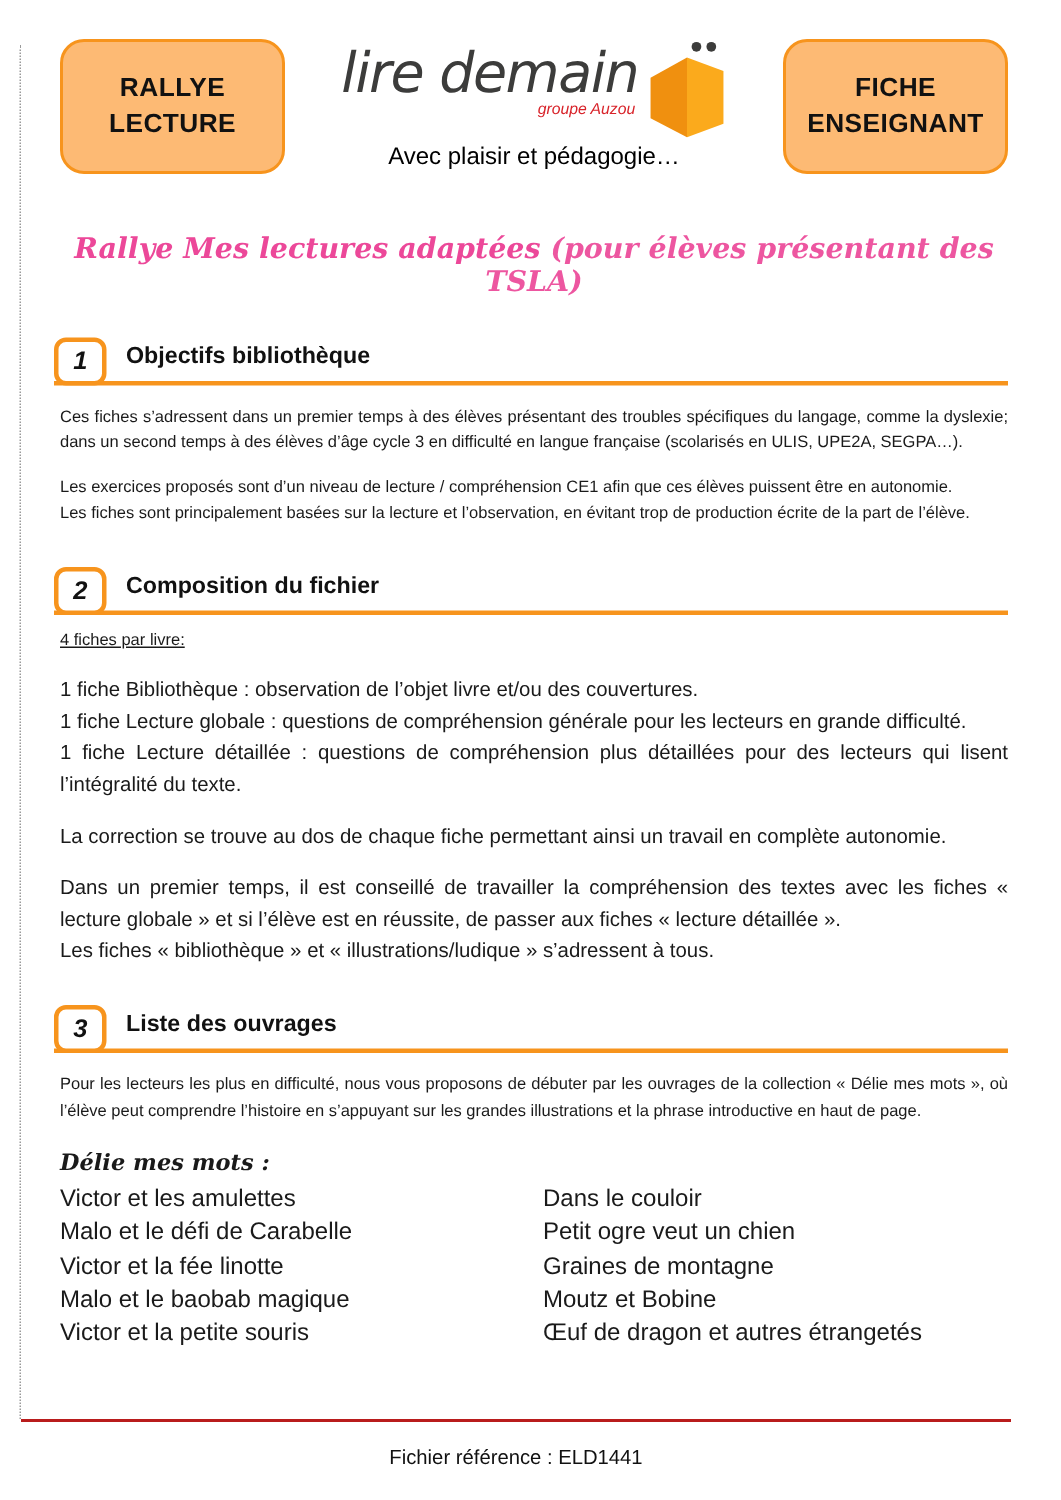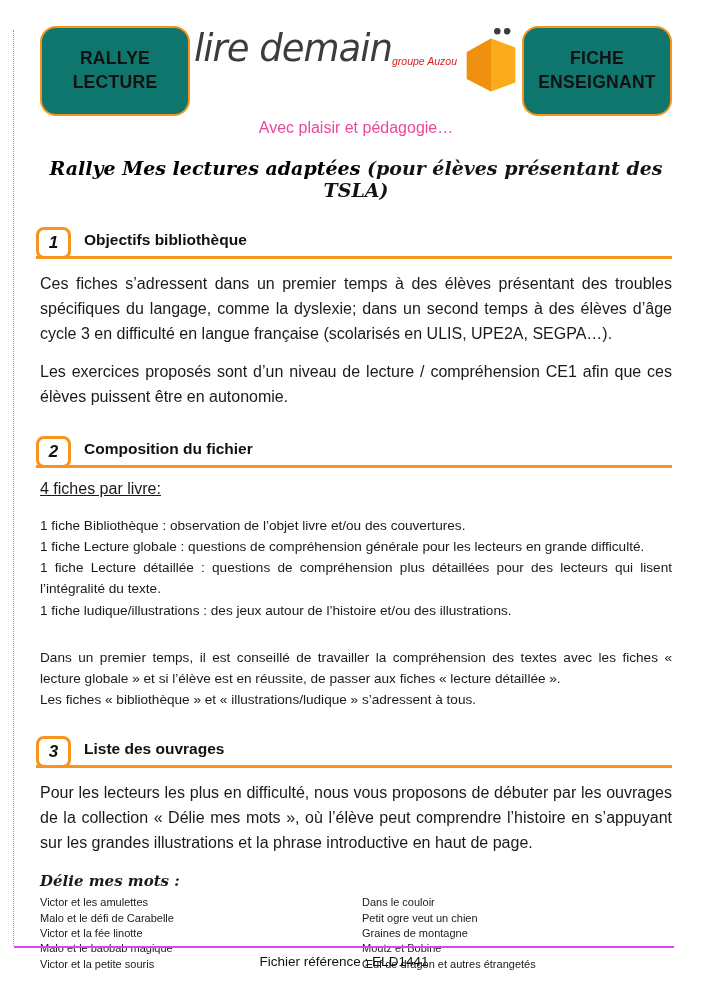--- a/index.html
+++ b/index.html
@@ -12,73 +12,73 @@
     border-left:1px dotted #9a9a9a;
   }
   .page{padding:26px 35px 0 40px;}
 
   
   .header{display:flex;justify-content:space-between;align-items:flex-start;}
   .badge-box{
     width:146px;height:86px;border:2px solid #F7941D;border-radius:16px;
     display:flex;flex-direction:column;justify-content:center;align-items:center;
     font-weight:bold;font-size:17.5px;line-height:1.35;letter-spacing:.3px;color:#111;
-    text-align:center;background:#0f766e;flex:0 0 auto;
+    text-align:center;background:#fdba74;flex:0 0 auto;
   }
   .logo-col{display:flex;flex-direction:column;align-items:center;margin-top:4px;}
   .logo-row{display:flex;align-items:flex-start;}
-  .brand-wrap{display:flex;flex-direction:row;align-items:flex-end;}
+  .brand-wrap{display:flex;flex-direction:column;align-items:flex-end;}
   .brand{
     font-family:"DejaVu Sans", sans-serif;font-style:italic;font-size:37px;
     color:#3C3C3B;line-height:1;letter-spacing:-1px;
   }
   .group{font-style:italic;font-size:10.5px;color:#D8232A;margin-top:0px;margin-right:2px;}
   .book-icon{margin-left:5px;margin-top:-4px;}
-  .tagline{font-size:16px;color:#ec4899;margin-top:25px;}
+  .tagline{font-size:16px;color:#000000;margin-top:2px;}
 
   
   .doc-title{
-    text-align:center;margin-top:20px;
-    font-family:"DejaVu Serif", serif;font-style:italic;font-size:19px;color:#000000;
+    text-align:center;margin-top:39px;
+    font-family:"DejaVu Serif", serif;font-style:italic;font-size:19px;color:#ec4899;
   }
   .doc-title .t-main{font-weight:bold;}
   .doc-title .t-paren{font-weight:bold;opacity:.92;}
 
   
   .sec-head{
     display:flex;align-items:flex-end;
     border-bottom:3px solid #F7941D;margin-top:26px;margin-left:-4px;
   }
   .sec-num{
     width:29px;height:26px;border:3px solid #F7941D;border-radius:8px;background:#fff;
     display:flex;align-items:center;justify-content:center;
     font-weight:bold;font-style:italic;font-size:17px;color:#111;
     margin-bottom:-3px;flex:0 0 auto;
   }
   .sec-title{font-weight:bold;font-size:15.5px;margin-left:13px;padding-bottom:7px;color:#111;}
 
-  .para{font-size:16px;line-height:1.56;text-align:justify;margin:13px 0 0 0;}
+  .para{font-size:11px;line-height:1.56;text-align:justify;margin:13px 0 0 0;}
   .para.tight{margin-top:0;}
   .line{font-size:13.6px;line-height:1.56;margin:0;text-align:justify;}
   .gap-sm{height:13px;}
   .underlined{text-decoration:underline;}
 
   .collection-label{
     font-family:"DejaVu Serif", serif;font-style:italic;font-weight:bold;
     font-size:15px;margin-top:16px;
   }
   .books{display:flex;margin-top:5px;}
   .books-col{display:flex;flex-direction:column;}
   .books-col.left{width:322px;flex:0 0 auto;}
-  .book{font-size:11px;line-height:1.4;}
+  .book{font-size:16px;line-height:1.4;}
 
   
   .footer{
     position:absolute;left:14px;width:660px;top:946px;
-    border-top:2px solid #d946ef;text-align:center;padding-top:6px;
+    border-top:2px solid #b91c1c;text-align:center;padding-top:16px;
     font-size:13.5px;color:#111;
   }
 </style>
 </head>
 <body>
 
 <div class="dotted-edge"></div>
 
 <div class="page">
 
@@ -114,32 +114,33 @@
     <span class="t-main">Rallye Mes lectures adaptées</span><span class="t-paren"> (pour élèves présentant des TSLA)</span>
   </div>
 
   <div class="sec-head">
     <div class="sec-num">1</div>
     <div class="sec-title">Objectifs bibliothèque</div>
   </div>
   <p class="para">Ces fiches s’adressent dans un premier temps à des élèves présentant des troubles spécifiques du langage, comme la dyslexie; dans un second temps à des élèves d’âge cycle 3 en difficulté en langue française (scolarisés en ULIS, UPE2A, SEGPA…).</p>
   <div class="gap-sm"></div>
   <p class="para tight">Les exercices proposés sont d’un niveau de lecture / compréhension CE1 afin que ces élèves puissent être en autonomie.</p>
+  <p class="para tight">Les fiches sont principalement basées sur la lecture et l’observation, en évitant trop de production écrite de la part de l’élève.</p>
 
   <div class="sec-head">
     <div class="sec-num">2</div>
     <div class="sec-title">Composition du fichier</div>
   </div>
   <p class="para tight" style="margin-top:9px;"><span class="underlined">4 fiches par livre:</span></p>
   <div class="gap-sm"></div>
   <p class="line">1 fiche Bibliothèque : observation de l’objet livre et/ou des couvertures.</p>
   <p class="line">1 fiche Lecture globale : questions de compréhension générale pour les lecteurs en grande difficulté.</p>
   <p class="line">1 fiche Lecture détaillée : questions de compréhension plus détaillées pour des lecteurs qui lisent l’intégralité du texte.</p>
-  <p class="line">1 fiche ludique/illustrations : des jeux autour de l’histoire et/ou des illustrations.</p>
   <div class="gap-sm"></div>
+  <p class="line">La correction se trouve au dos de chaque fiche permettant ainsi un travail en complète autonomie.</p>
   <div class="gap-sm"></div>
   <p class="line">Dans un premier temps, il est conseillé de travailler la compréhension des textes avec les fiches « lecture globale » et si l’élève est en réussite, de passer aux fiches « lecture détaillée ».</p>
   <p class="line">Les fiches « bibliothèque » et « illustrations/ludique » s’adressent à tous.</p>
 
   <div class="sec-head">
     <div class="sec-num">3</div>
     <div class="sec-title">Liste des ouvrages</div>
   </div>
   <p class="para">Pour les lecteurs les plus en difficulté, nous vous proposons de débuter par les ouvrages de la collection « Délie mes mots », où l’élève peut comprendre l’histoire en s’appuyant sur les grandes illustrations et la phrase introductive en haut de page.</p>
   <div class="collection-label">Délie mes mots :</div>

